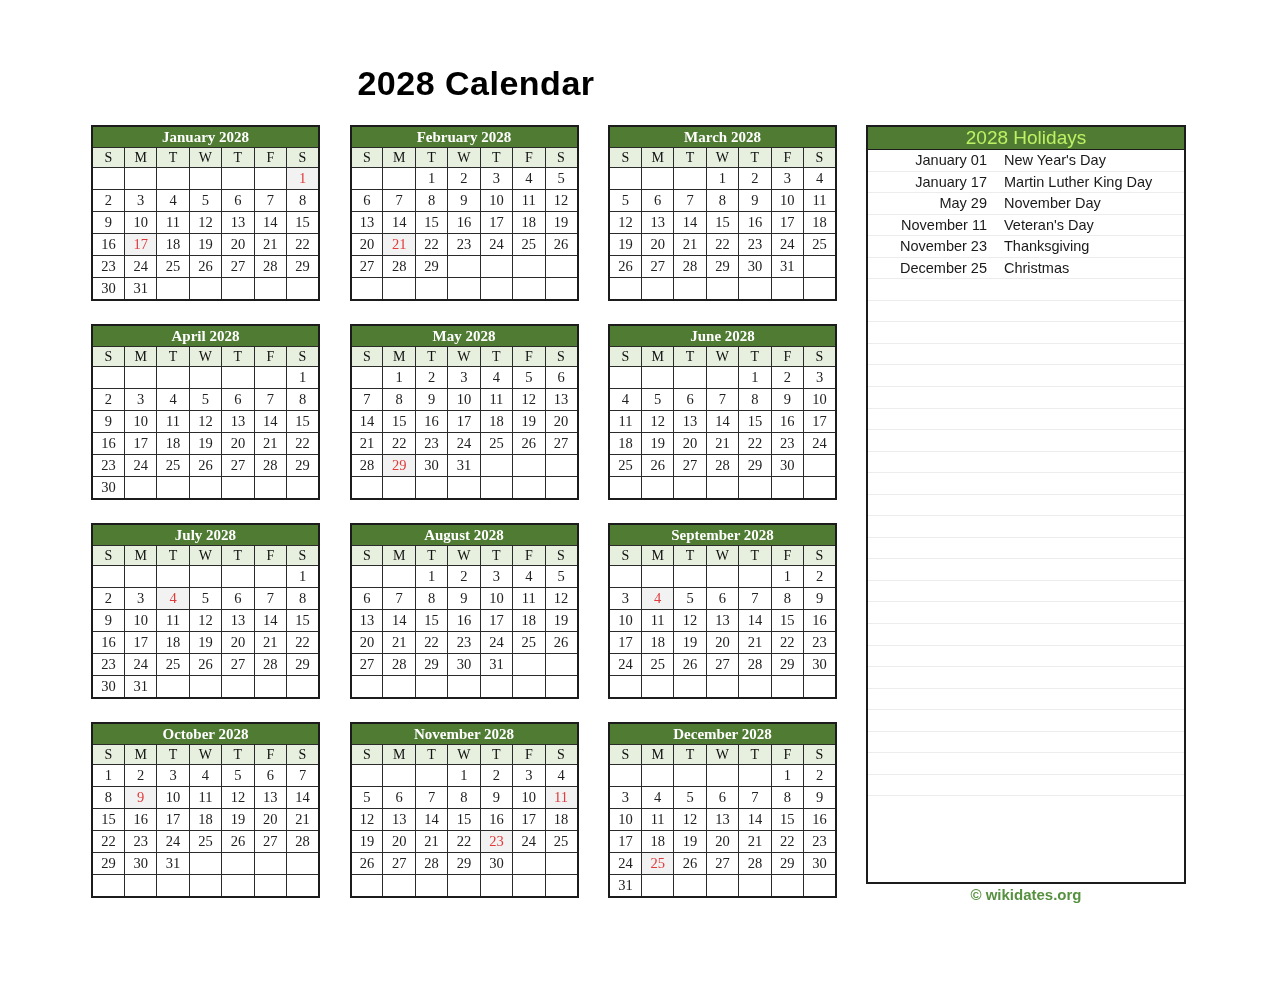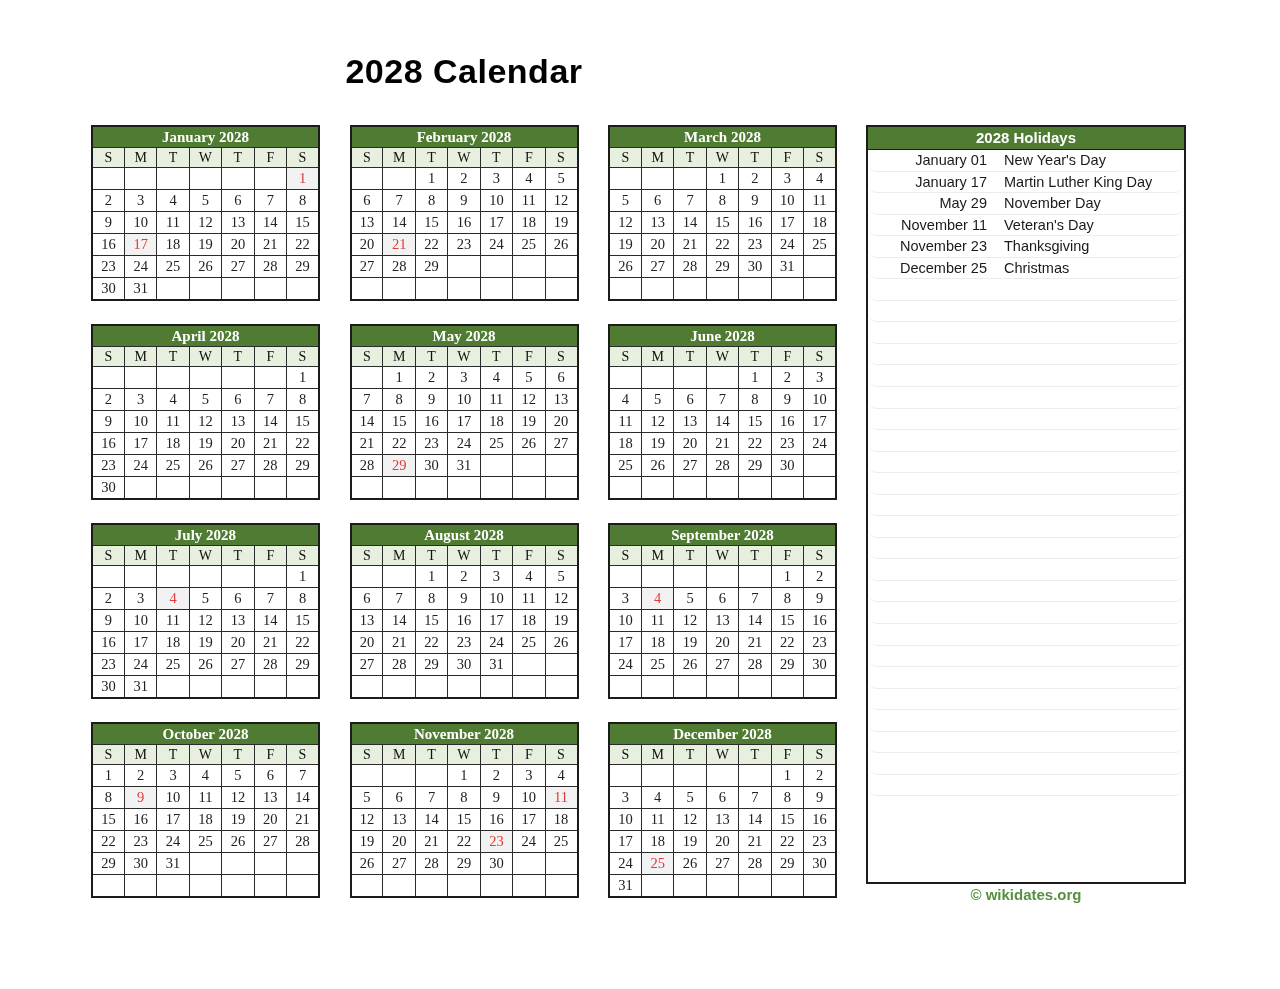--- a/index.html
+++ b/index.html
@@ -10,21 +10,21 @@
     --footer:#569140;
     --border:#1c1c1c;
     --cellborder:#2b2b2b;
   }
   html,body{margin:0;padding:0;background:#ffffff;}
   body{
     width:1280px;height:989px;position:relative;overflow:hidden;
     font-family:"Liberation Sans",sans-serif;color:#212121;
   }
   .title{
-    position:absolute;left:91px;top:52px;width:746px;margin:0;
+    position:absolute;left:91px;top:52px;width:746px;margin:12px;
     text-align:center;font-size:34px;font-weight:bold;color:#000;
     letter-spacing:0.5px;
   }
   .months{
     position:absolute;left:91px;top:125px;
     display:grid;grid-template-columns:repeat(3,229px);
     column-gap:29.5px;row-gap:23px;
   }
   table.month{
     border-collapse:collapse;table-layout:fixed;
@@ -46,27 +46,27 @@
   table.month td{
     text-align:center;vertical-align:middle;
     font-size:14.5px;color:#212121;height:21px;background:#fff;
   }
   table.month td.hol{color:var(--red);background:var(--holbg);}
   .holidays{
     position:absolute;left:866px;top:125px;width:320px;height:759px;
     border:2px solid var(--border);box-sizing:border-box;background:#fff;
   }
   .holidays-header{
-    background:var(--green);color:#ffffff;font-weight:bold;font-size:15px;
+    background:var(--green);color:#bef264;font-weight:normal;font-size:19px;
     text-align:center;height:22px;line-height:22px;
     border-bottom:1px solid var(--border);
   }
   .hrow{
     display:flex;align-items:center;height:21.55px;box-sizing:border-box;
-    border-bottom:1px solid #ececec;font-size:14.5px;color:#1a1a1a;border-radius:9px;
+    border-bottom:1px solid #ececec;font-size:14.5px;color:#1a1a1a;
   }
   .hdate{width:119px;text-align:right;white-space:nowrap;}
   .hname{padding-left:17px;white-space:nowrap;}
   .footer{
     position:absolute;left:866px;top:886px;width:320px;
     text-align:center;font-size:15px;color:var(--footer);
     text-decoration:none;cursor:pointer;font-weight:bold;
   }
 </style>
 </head>

